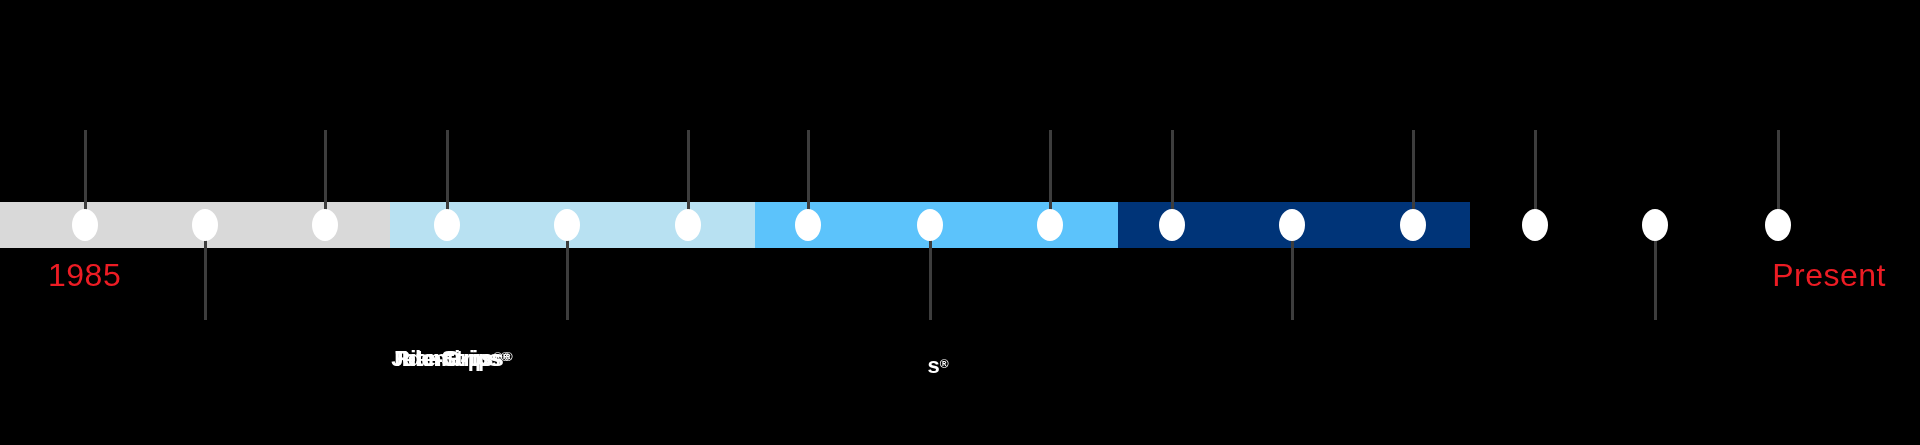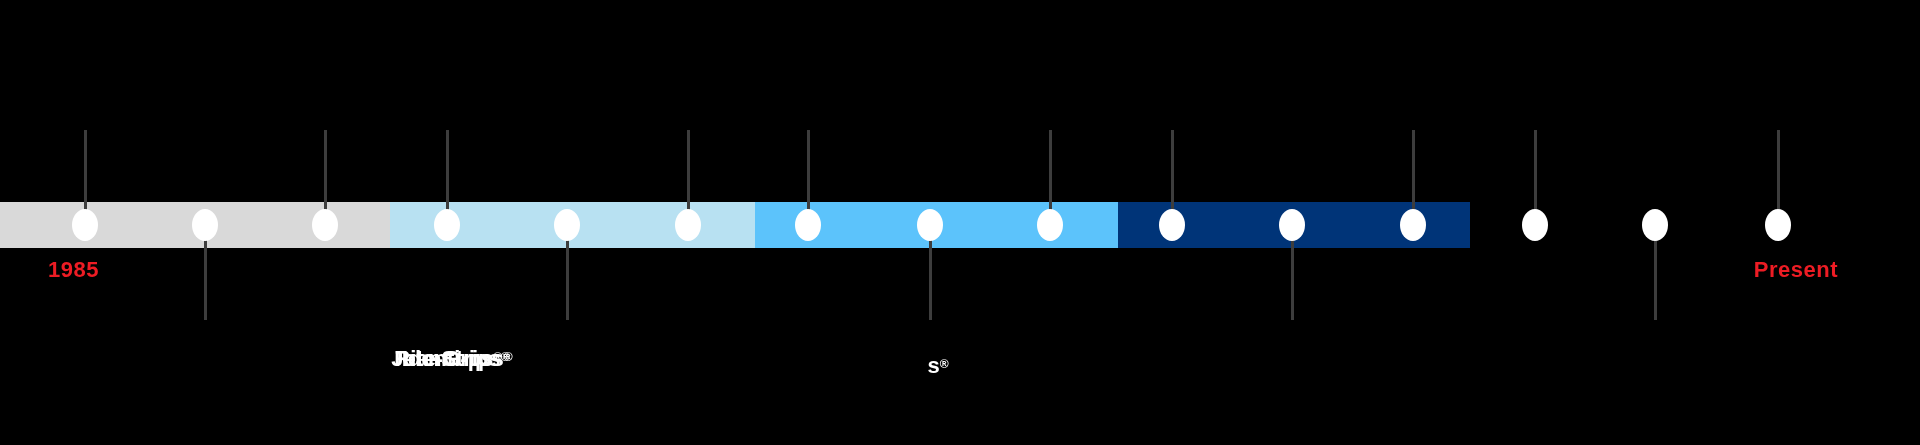--- a/index.html
+++ b/index.html
@@ -58,22 +58,22 @@
     border-radius: 50%;
     background: #ffffff;
     left: -13px;
     top: -16px;
   }
 
   
   .endpoint-label {
     position: absolute;
     color: #ed1c24;
-    font-size: 22px;
-    font-weight: bold;
+    font-size: 32px;
+    font-weight: normal;
     letter-spacing: 0.5px;
     white-space: nowrap;
   }
 
   
   .label-group {
     position: absolute;
     color: #ffffff;
     font-size: 22px;
     font-weight: bold;
@@ -175,21 +175,21 @@
         <div class="marker-dot" style="background: rgb(255, 255, 255);"></div>
       </div>
       <div class="marker" style="left: 1778px; top: 225px;">
         <div class="marker-stem up" style="height: 95px; background: rgb(61, 61, 61);"></div>
         <div class="marker-dot" style="background: rgb(255, 255, 255);"></div>
       </div>
     </div>
 
   <div class="endpoint-label" id="start-label" style="left: 48px; top: 257px; color: rgb(237, 28, 36);">1985</div>
 
-  <div class="endpoint-label" id="end-label" style="top: 257px; color: rgb(237, 28, 36); left: 0px; width: 1920px; text-align: right; padding-right: 82px; box-sizing: border-box;">Present</div>
+  <div class="endpoint-label" id="end-label" style="top: 257px; color: rgb(237, 28, 36); left: 0px; width: 1920px; text-align: right; padding-right: 34px; box-sizing: border-box;">Present</div>
 
   <div id="labels-layer">
       <div class="label-group" style="left: 452px; top: 340px; color: rgb(255, 255, 255); transform: translateX(-50%);">
         <div class="label-line"><span class="label-layer static-layer">JeanStrips<sup class="mark">®</sup></span><span class="label-layer">JeanStrips<sup class="mark">®</sup></span><span class="label-layer">Identi-ps<sup class="mark">®</sup></span><span class="label-layer">Rite-Grips<sup class="mark">®</sup></span></div>
       </div>
       <div class="label-group" style="left: 938px; top: 347px; color: rgb(255, 255, 255); transform: translateX(-50%);">
         <div class="label-line"><span>s</span><sup class="mark">®</sup></div>
       </div>
       <div class="label-group" style="left: 1680px; top: 347px; color: rgb(255, 255, 255); transform: translateX(-50%);">
       </div>

